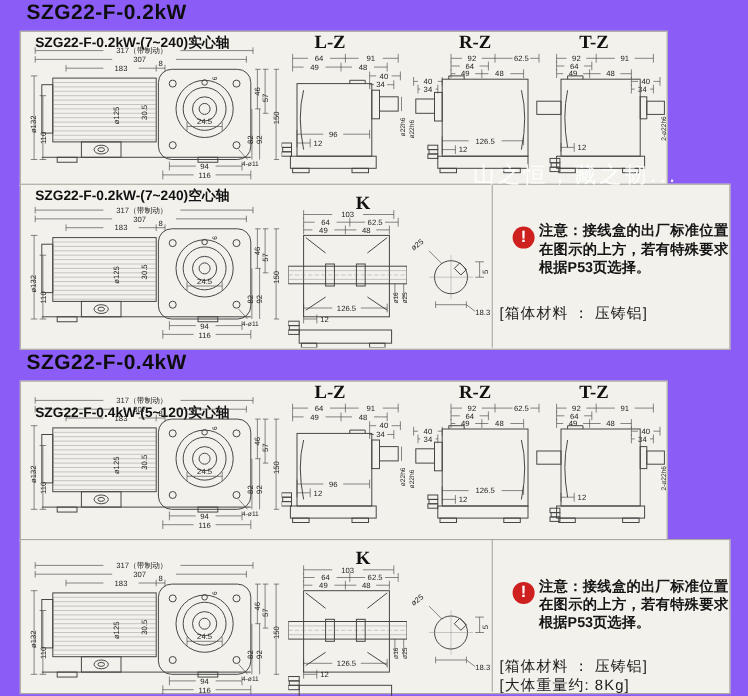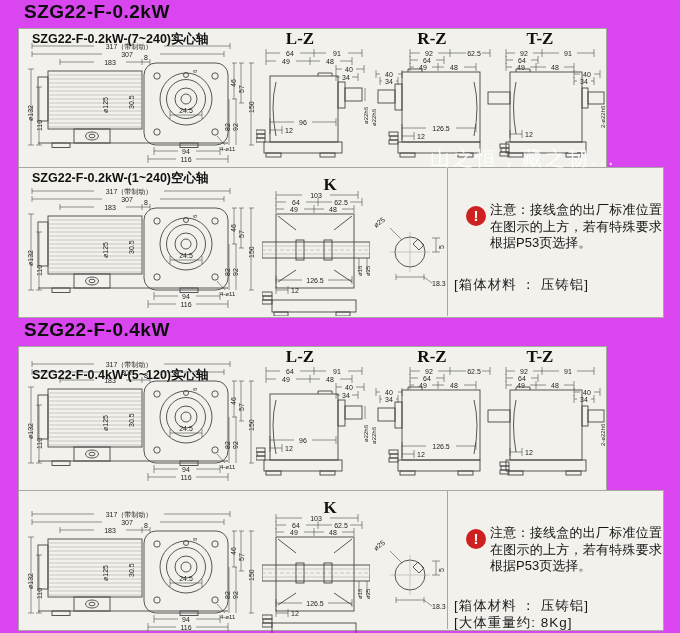--- a/index.html
+++ b/index.html
@@ -1,27 +1,27 @@
 <!DOCTYPE html>
 <html><head>
 <meta charset="utf-8">
 <style>
   html,body{margin:0;padding:0;background:#f6f5f1;}
-  #app{position:relative;width:680px;height:633px;background:#d946ef;overflow:hidden;
+  #app{position:relative;width:680px;height:633px;background:#8b5cf6;overflow:hidden;
        font-family:"Liberation Sans",sans-serif;color:#141414;}
   .title{position:absolute;font-size:19px;font-weight:bold;letter-spacing:.5px;color:#0d0d0d;}
   .sec-box{position:absolute;background:#f2f1ec;border:1px solid #a9a7a1;}
   .rowlbl{position:absolute;font-weight:bold;font-size:12.5px;color:#111;}
   .hdr{position:absolute;width:56px;text-align:center;font-family:"Liberation Serif",serif;
        font-weight:bold;font-size:17px;color:#111;}
   .slot{position:absolute;}
   .vdiv{position:absolute;width:1px;background:#a9a7a1;}
   .note-icon{position:absolute;width:20px;height:20px;border-radius:50%;background:#cf2020;
        color:#fff;font-weight:bold;font-size:15px;line-height:20px;text-align:center;}
-  .note-text{position:absolute;width:172px;font-size:13px;font-weight:normal;line-height:16.5px;
+  .note-text{position:absolute;width:172px;font-size:13px;font-weight:bold;line-height:16.5px;
        color:#151515;text-align:justify;}
   .mat{position:absolute;font-size:13.5px;color:#1a1a1a;letter-spacing:1px;white-space:nowrap;}
   .wm{position:absolute;font-size:20px;font-weight:normal;color:rgba(255,255,255,.88);
        letter-spacing:3px;white-space:nowrap;}
   svg{display:block;}
   svg text{font-family:"Liberation Sans",sans-serif;font-size:7px;fill:#1d1d1d;}
   svg text.sm{font-size:6px;}
   .ln{stroke:#454545;stroke-width:.9;fill:none;}
   .dim{stroke:#3c3c3c;stroke-width:.55;fill:none;}
   .fin{stroke:#8a8a8a;stroke-width:.4;fill:none;}
@@ -178,21 +178,21 @@
     <text class="sm" transform="translate(123 82) rotate(-90)">2-ø22h6</text>
     <rect class="ln" x="24" y="96" width="80" height="11"></rect>
     <rect class="ln" x="26" y="107" width="15" height="4"></rect>
         <rect class="ln" x="84" y="107" width="15" height="4"></rect>
     <rect class="ln" x="18" y="98" width="9" height="4"></rect>
         <rect class="ln" x="19" y="102" width="8" height="4"></rect>
         <rect class="ln" x="18" y="106" width="9" height="4"></rect>
   </svg>
 </div>
 
-  <div class="rowlbl" style="left:32px;top:170px">SZG22-F-0.2kW-(1~240)空心轴</div>
+  <div class="rowlbl" style="left:32px;top:170px">SZG22-F-0.2kW-(7~240)空心轴</div>
   <div class="hdr" style="left:302px;top:175px">K</div>
   <div class="slot" style="left:24px;top:184px">
   <svg width="230" height="128" viewBox="0 0 230 128">
     <path class="dim" d="M8 4v6M206 4v6M8 7h62M140 7h66"></path>
     <text class="mid" x="105" y="9.5">317（带制动）</text>
     <path class="dim" d="M8 12v6M200 12v6M8 15h70M136 15h64"></path>
     <text class="mid" x="103" y="17.5">307</text>
     <path class="dim" d="M36 20v6M118 20v6M126 20v6M36 23h34M102 23h16M118 23h8"></path>
     <text class="mid" x="86" y="25.5">183</text>
     <text class="mid" x="122" y="21">8</text>

